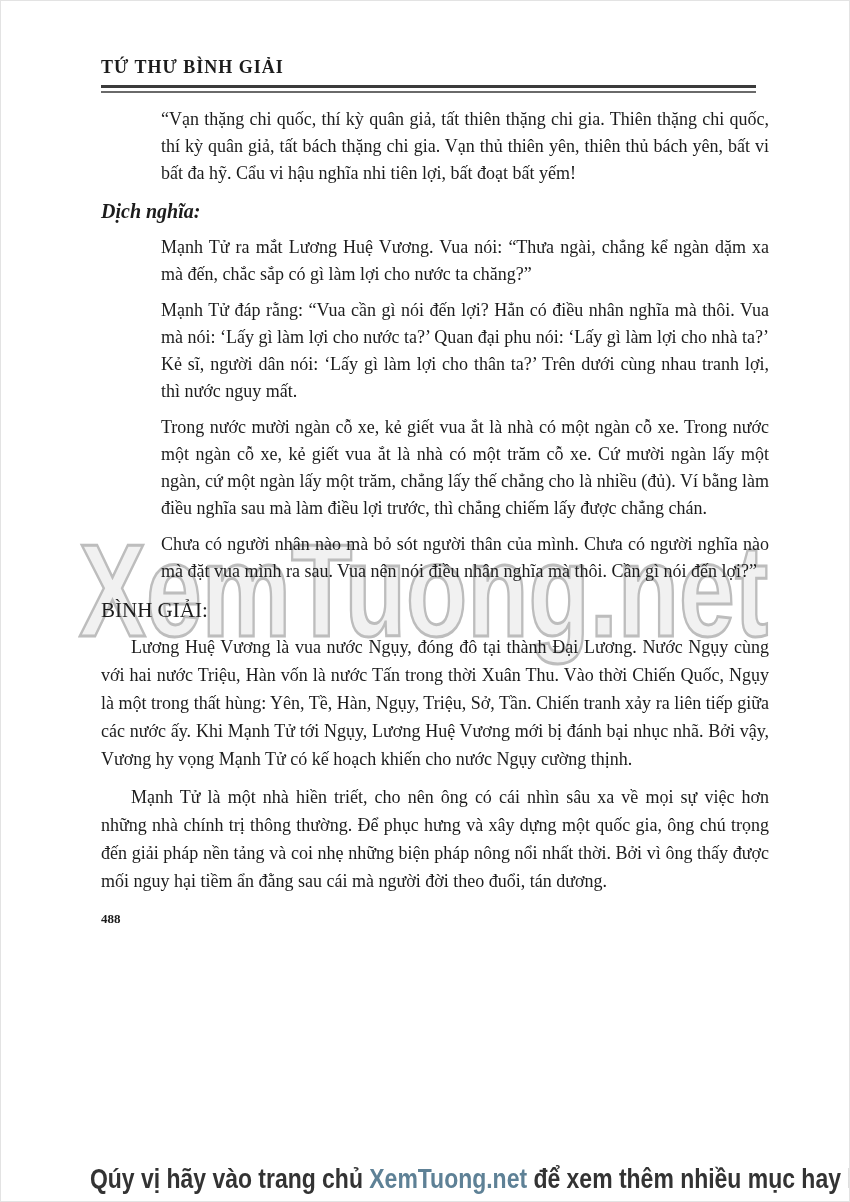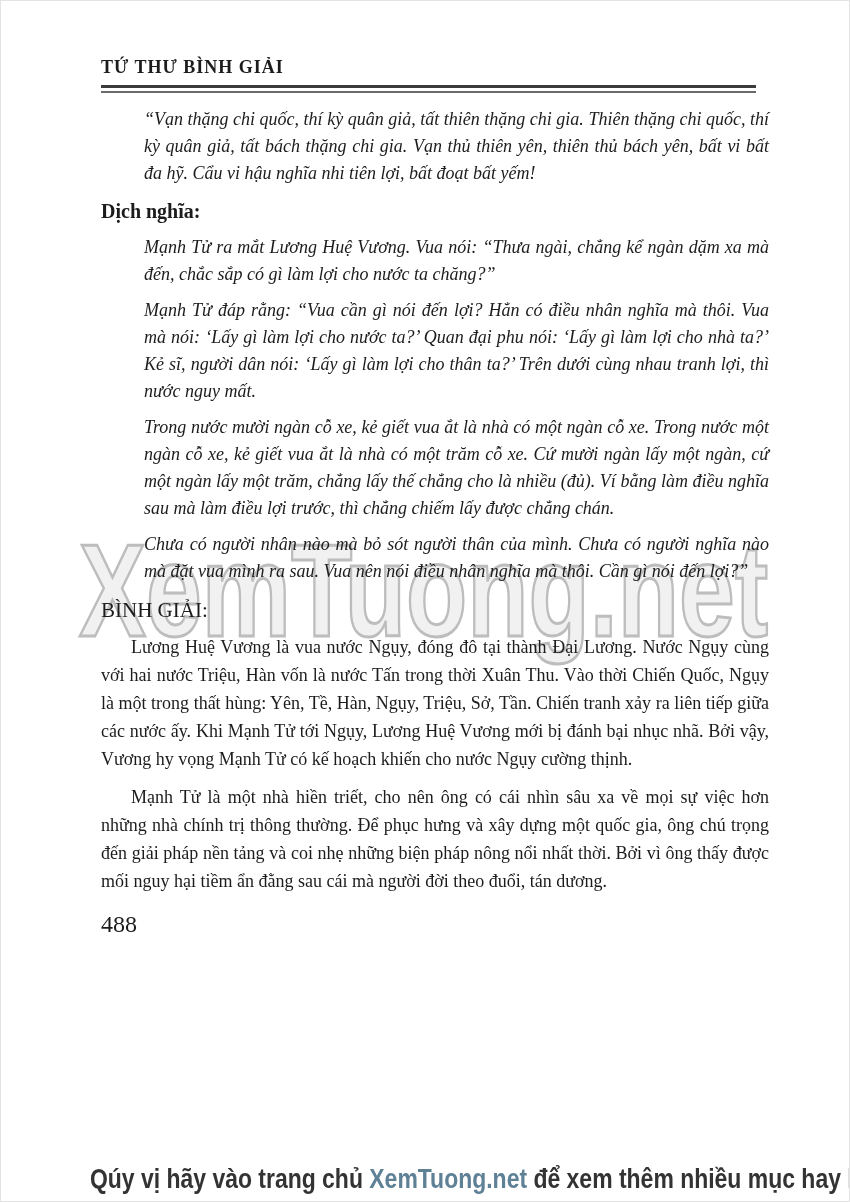--- a/index.html
+++ b/index.html
@@ -48,42 +48,43 @@
     width:655px;
     margin:6px 0 13px 0;
   }
   .quote-block{margin-left:43px;}
   .para{
     font-size:18px;
     line-height:27px;
     text-align:justify;
     margin:0 0 9px 0;
   }
-  .italic{font-style:italic;}
+  .italic{margin-left:17px;}
   .section-heading-italic{
     font-size:20px;
     line-height:30px;
     font-weight:bold;
+    font-style:italic;
     margin:4px 0 8px 0;
   }
   .section-heading{
     font-size:21px;
     line-height:30px;
     font-weight:normal;
     margin:10px 0 8px 0;
   }
   .commentary .para{
     line-height:28px;
     text-indent:30px;
     margin:0 0 10px 0;
     font-family:Liberation Serif, serif;
   }
   .page-number{
-    font-size:24px;
-    font-weight:normal;
+    font-size:13px;
+    font-weight:bold;
     margin-top:16px;
   }
   .footer{
     position:absolute;
     left:0;right:0;bottom:5px;
     z-index:2;
     text-align:center;
   }
   .footer-inner{
     display:inline-block;

